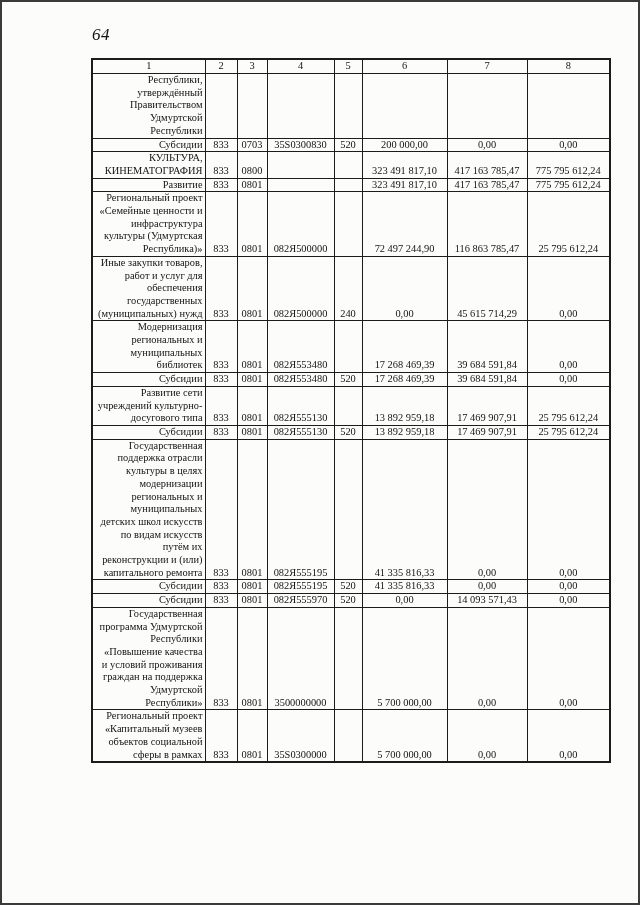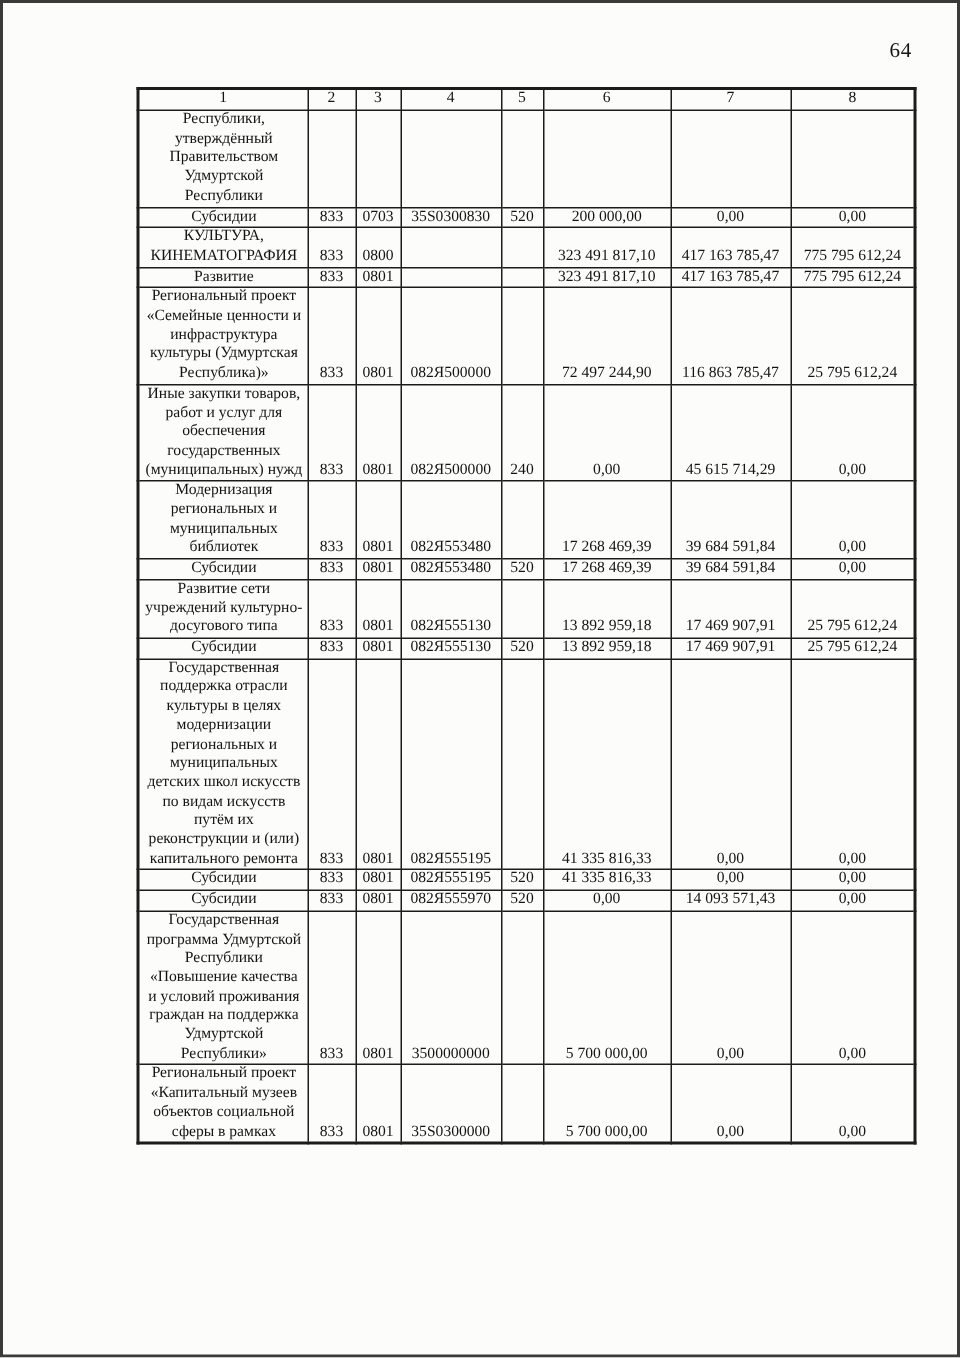--- a/index.html
+++ b/index.html
@@ -14,24 +14,25 @@
     width: 640px;
     height: 905px;
     background: #fcfcfa;
     border: 2px solid #3a3a3a;
     overflow: hidden;
     color: #141414;
   }
   .pageno {
     margin: 26px 0 0 90px;
     width: 516px;
-    text-align: right;
-    font-size: 14px;
+    text-align: left;
+    font-size: 17px;
     line-height: 14px;
     letter-spacing: 0.5px;
+    font-style: italic;
   }
   table.budget {
     margin: 16px 0 0 89px;
     border-collapse: collapse;
     table-layout: fixed;
     width: 518px;
     font-size: 10.4px;
     line-height: 12.7px;
     border: 2px solid #1c1c1c;
   }
@@ -41,21 +42,21 @@
     padding: 0 3px;
     overflow: hidden;
   }
   table.budget th {
     font-weight: normal;
     text-align: center;
     height: 13px;
     border-bottom: 1.5px solid #1c1c1c;
   }
   table.budget td:nth-child(1) {
-    text-align: center;
+    text-align: right;
     vertical-align: top;
     padding: 0 2px 0 3px;
   }
   table.budget td:nth-child(n+2) {
     text-align: center;
     vertical-align: bottom;
     white-space: nowrap;
   }
   table.budget td:nth-child(n+6) {
     text-align: center;

